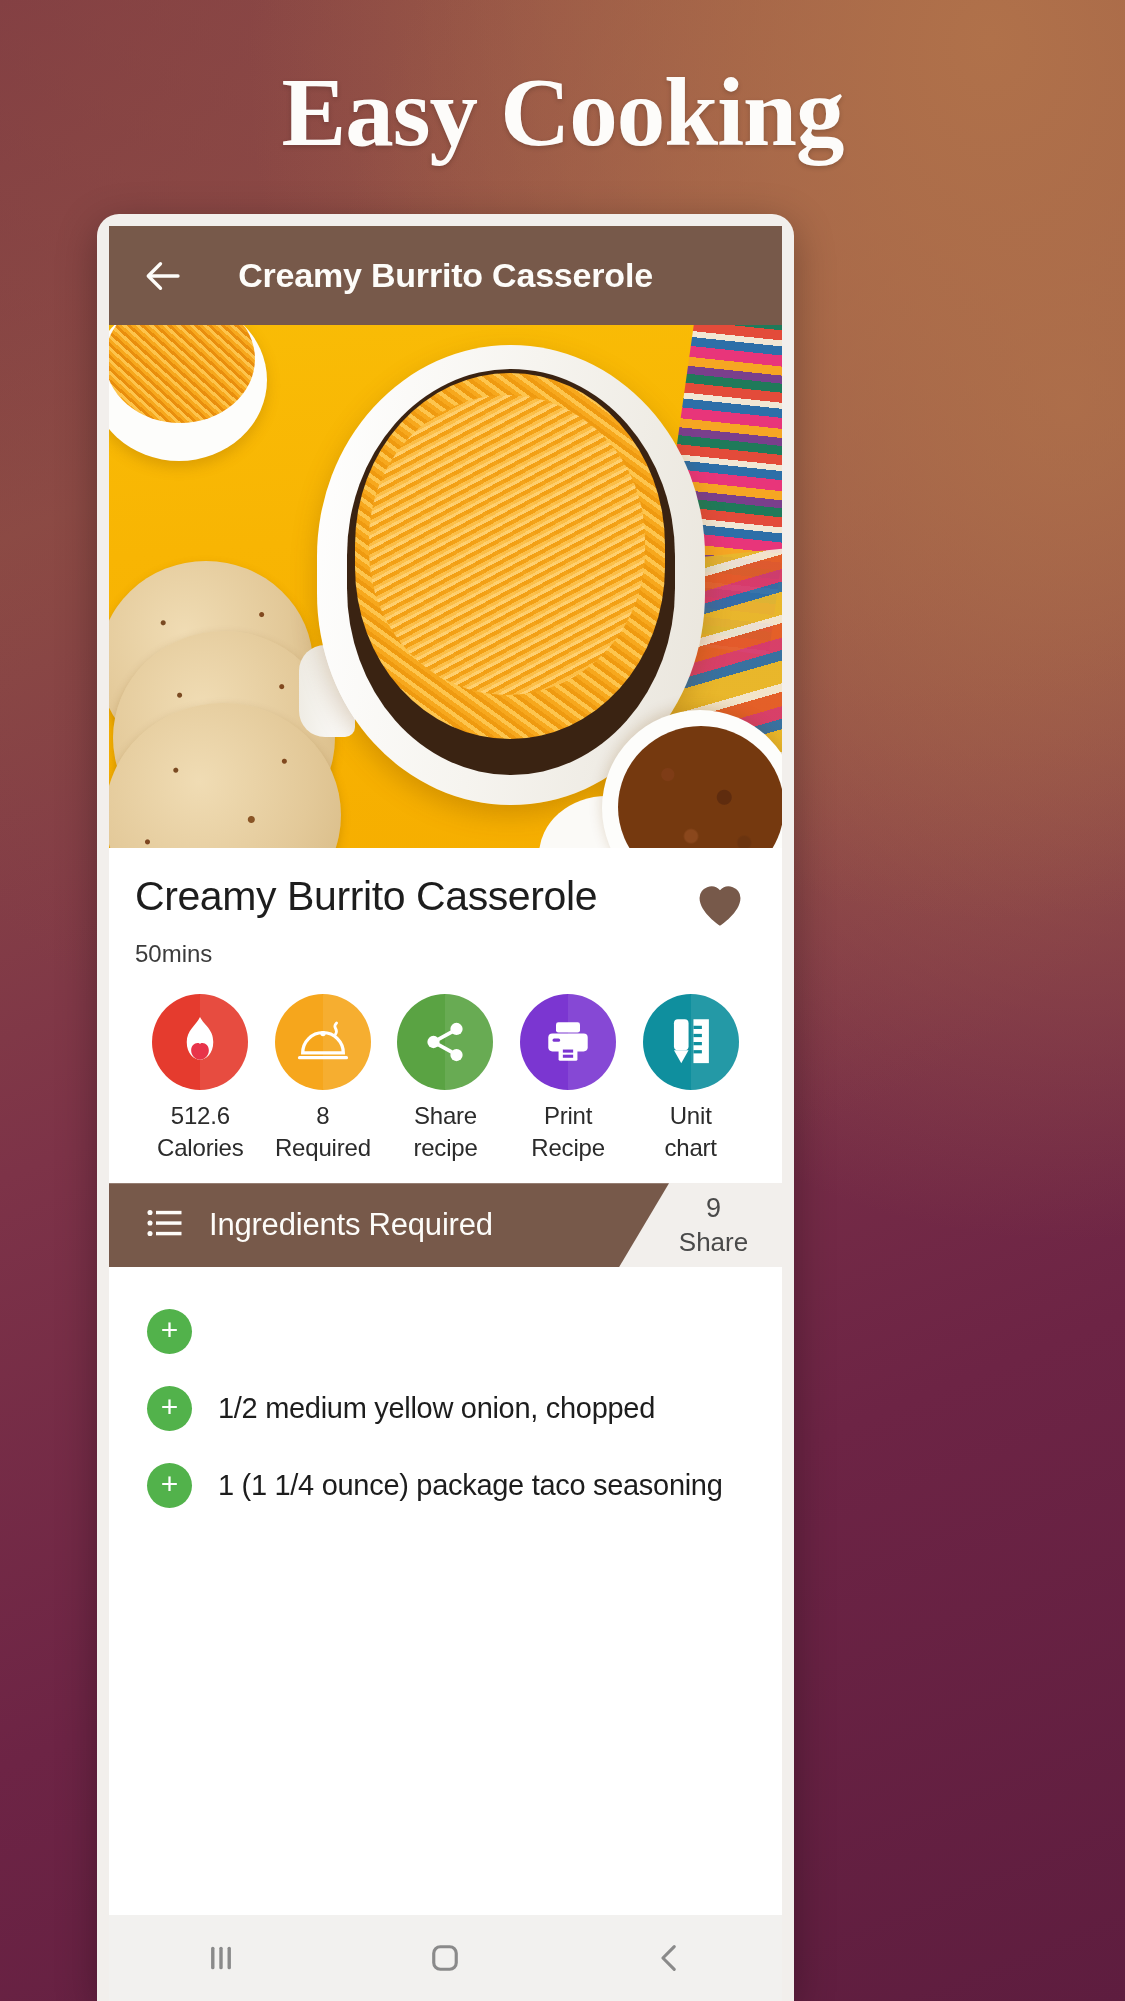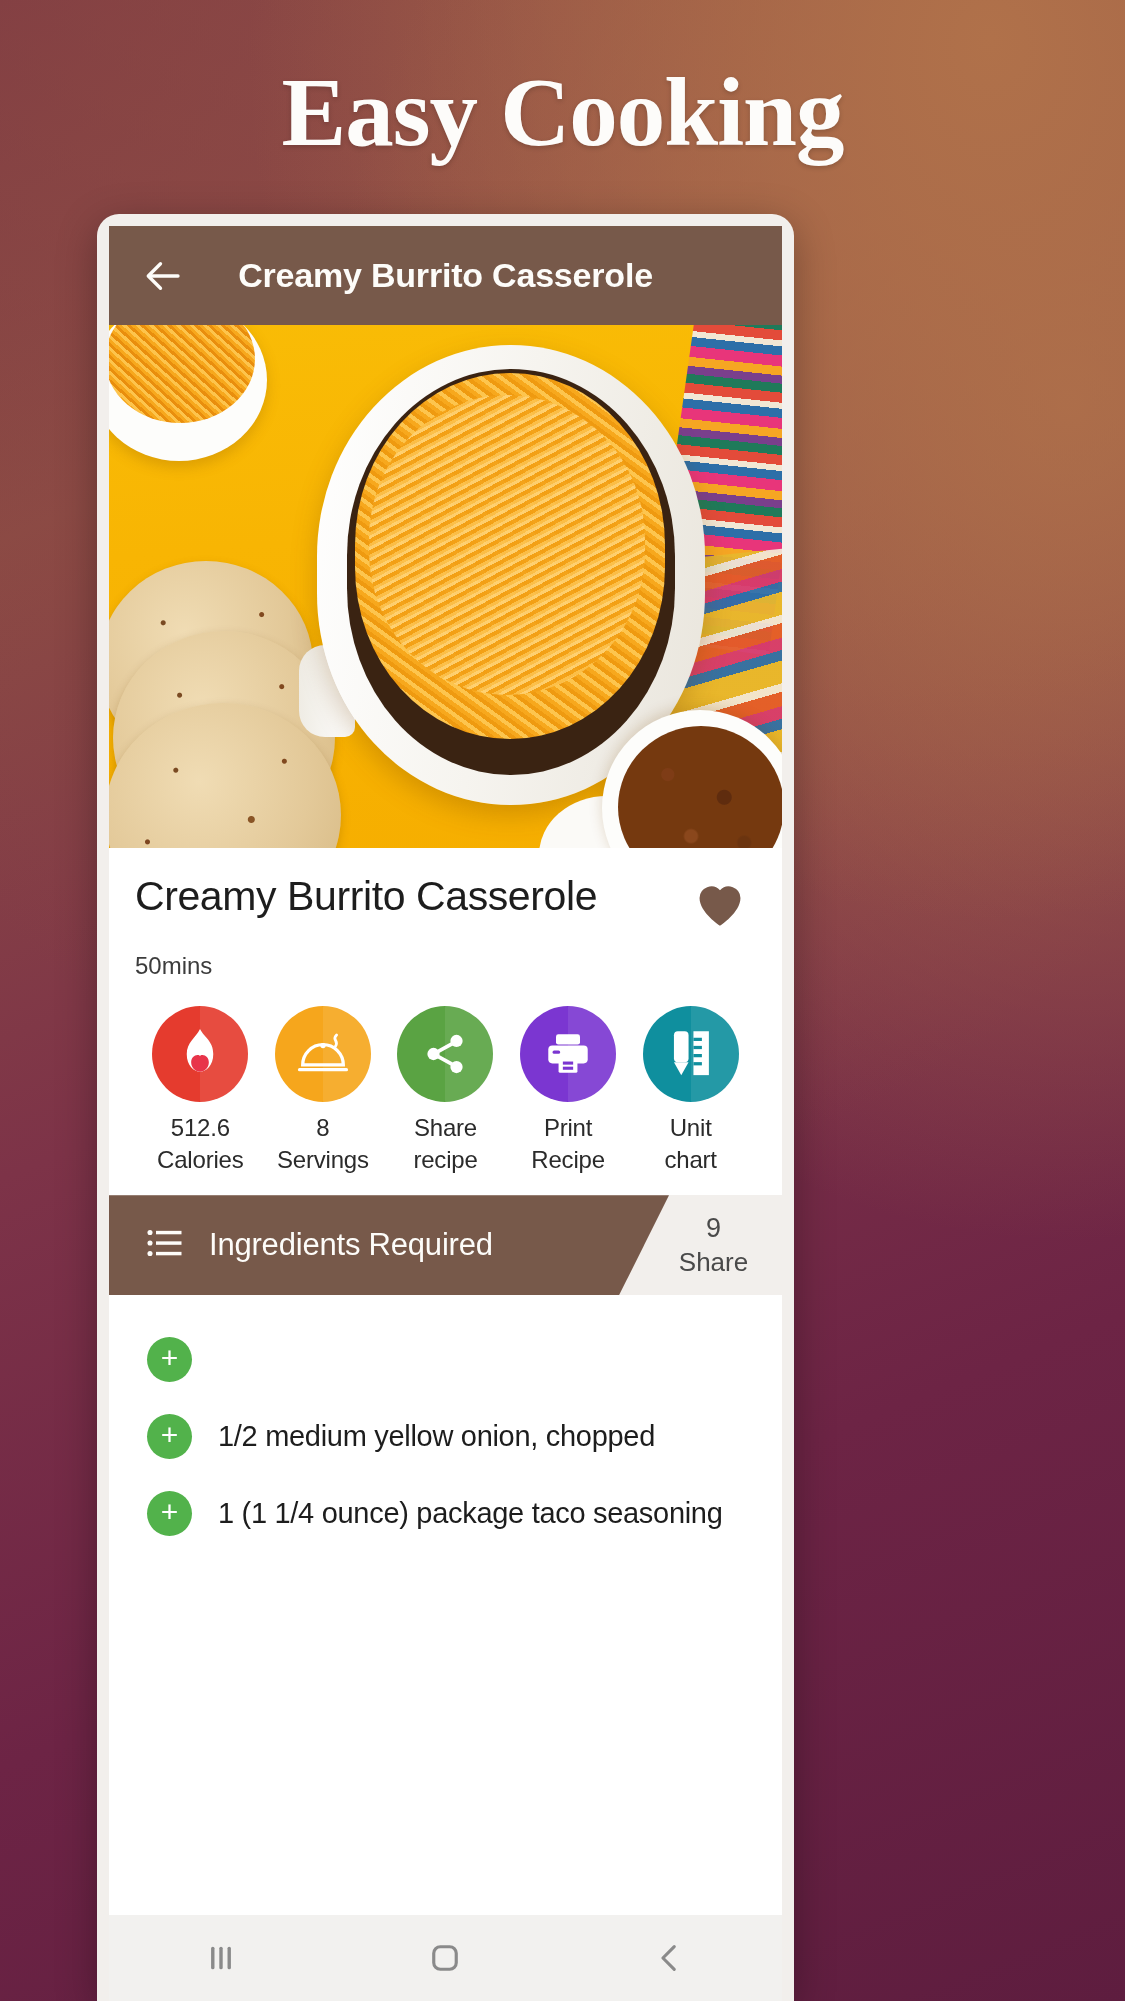--- a/index.html
+++ b/index.html
@@ -203,21 +203,21 @@
     padding:26px 26px 20px 26px;
   }
   #recipe-title-row{ display:flex; align-items:flex-start; justify-content:space-between; }
   #recipe-title{
     font-size:41px; font-weight:300; color:#1d1d1d;
     letter-spacing:-.4px; line-height:1.1;
   }
   #favorite-button{ padding:4px 8px 0 0; }
   #recipe-time{
     font-size:24px; color:#3c3c3c; font-weight:300;
-    margin-top:20px;
+    margin-top:8px;
   }
 
   
   #action-row{
     display:flex; justify-content:space-between;
     margin-top:26px; padding:0 4px;
   }
   .action-item{ width:124px; text-align:center; }
   .action-circle{
     width:96px; height:96px; border-radius:50%;
@@ -232,21 +232,21 @@
   }
   .action-circle svg{ position:relative; z-index:2; }
   .action-label{
     font-size:24px; color:#2b2b2b; font-weight:300;
     line-height:1.32; letter-spacing:-.2px;
   }
 
   
   #ingredients-section{ flex:1 1 auto; background:#fff; position:relative; }
   #ingredients-band{
-    position:relative; height:100px; background:#f2efec;
+    position:relative; height:84px; background:#f2efec;
     display:flex; align-items:center;
   }
   #ingredients-band-brown{
     position:absolute; left:0; top:0; height:100%; width:560px;
     background:#77594a;
     clip-path:polygon(0 0, 100% 0, calc(100% - 50px) 100%, 0 100%);
     display:flex; align-items:center; padding-left:38px; gap:26px;
   }
   #ingredients-title{
     color:#fdfcf9; font-size:31px; font-weight:300; letter-spacing:-.2px;
@@ -354,21 +354,21 @@
         <div class="action-item">
           <div class="action-circle" style="background:#f6a61c">
             <svg width="54" height="50" viewBox="0 0 34 32" fill="none" stroke="#ffffff" stroke-width="2.1" stroke-linecap="round">
               <path d="M4 23a13 13 0 0 1 26 0z"></path>
               <line x1="2" y1="26" x2="32" y2="26"></line>
               <circle cx="17" cy="10.6" r="1.7" fill="#ffffff" stroke="none"></circle>
               <path d="M25 11c1.5-2 .2-3 -.3-4.4-.4-1.1 .3-2.1 1-2.8" stroke-width="1.8"></path>
             </svg>
           </div>
           <div class="action-label">8</div>
-          <div class="action-label">Servings</div>
+          <div class="action-label">Required</div>
         </div>
 
         <div class="action-item">
           <div class="action-circle" style="background:#5aa343">
             <svg width="46" height="46" viewBox="0 0 24 24">
               <circle cx="18" cy="5.2" r="3.2" fill="#fff"></circle>
               <circle cx="6" cy="12" r="3.2" fill="#fff"></circle>
               <circle cx="18" cy="18.8" r="3.2" fill="#fff"></circle>
               <line x1="8.5" y1="10.6" x2="15.6" y2="6.7" stroke="#fff" stroke-width="2"></line>
               <line x1="8.5" y1="13.4" x2="15.6" y2="17.3" stroke="#fff" stroke-width="2"></line>

